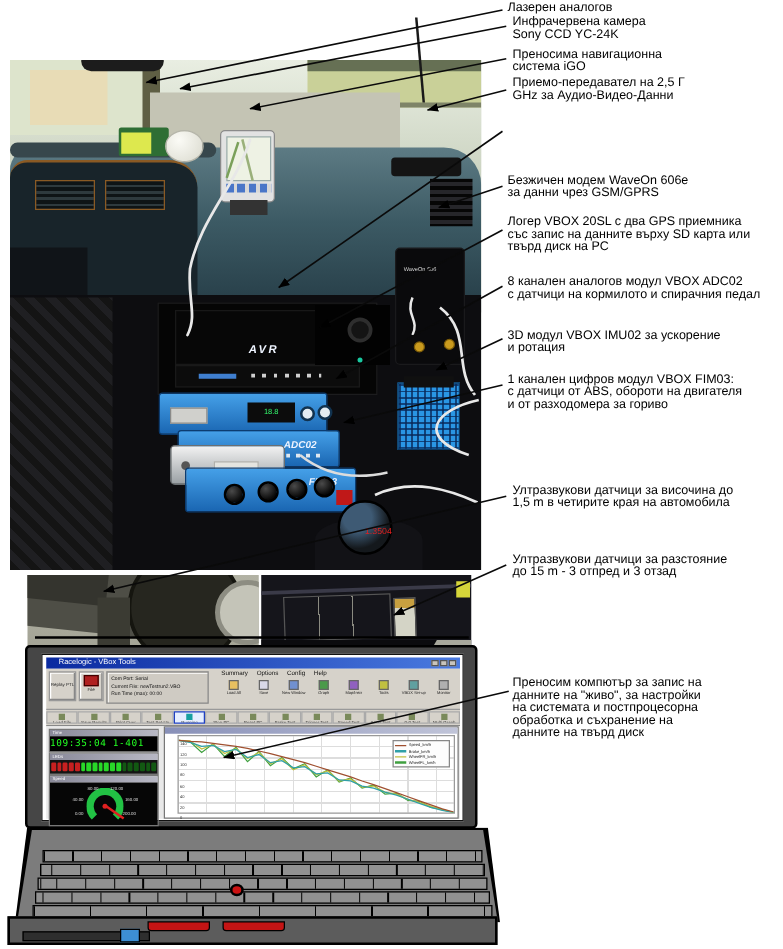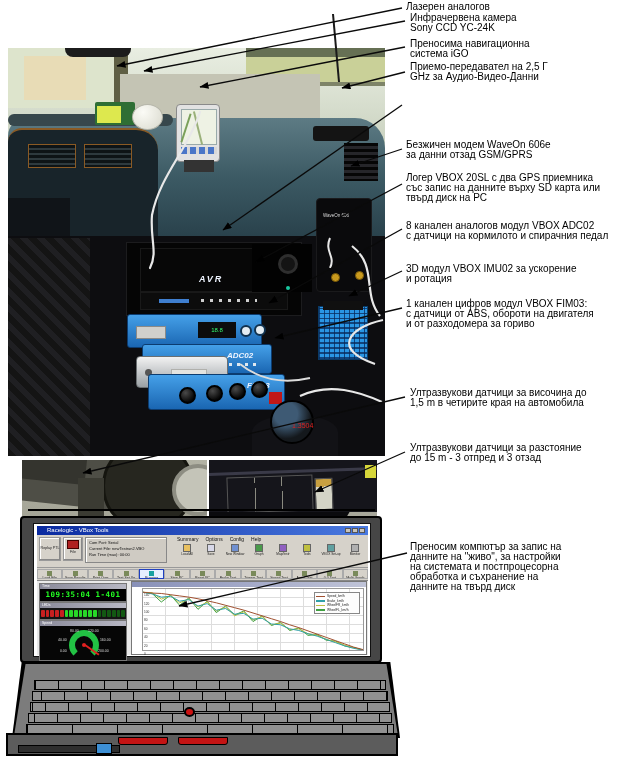--- a/index.html
+++ b/index.html
@@ -36,22 +36,22 @@
   .titlebar{position:absolute;left:3px;top:2px;width:331px;height:9px;
             background:linear-gradient(90deg,#0a2aa0,#4a7ae0);color:#fff;font-size:6px;line-height:9px;padding-left:10px;}
   .chrome{position:absolute;left:3px;top:11px;width:331px;height:33px;background:#d6d2ca;border-bottom:1px solid #999;}
   .tb2{position:absolute;left:3px;top:44px;width:331px;height:13px;background:#d6d2ca;border-bottom:1px solid #888;display:flex;}
   .tb2 .tbtn{flex:1;border:1px solid #aaa;margin:1px 0;font-size:3.5px;line-height:3.5px;text-align:center;color:#222;padding-top:1px;overflow:hidden;}
   .tb2 .tbtn .ticon{width:5px;height:5px;margin:0 auto 1px;background:#7a8a5a;}
   .tb2 .active{border:1px solid #2040c0;background:#e6efff;}
   .work{position:absolute;left:3px;top:57px;width:331px;height:74px;background:#e9e9e9;}
   .panel{position:absolute;left:2px;width:88px;border:1px solid #777;}
   .ptitle{height:5px;background:linear-gradient(90deg,#8a8a9a,#b8b8c4);font-size:3.5px;line-height:5px;color:#fff;padding-left:2px;}
-  .lcdtxt{color:#2f2;background:#000;font-family:"DejaVu Sans Mono",monospace;font-weight:bold;
-          font-size:7.5px;line-height:12px;text-align:center;letter-spacing:.5px;}
+  .lcdtxt{color:#2f2;background:#000;font-family:"DejaVu Sans Mono",monospace;font-weight:normal;
+          font-size:7.5px;line-height:12px;letter-spacing:.5px;}
   .ledrow{background:#141414;display:flex;gap:1px;padding:2px 1px;height:11px;}
   .ledrow i{flex:1;border-radius:1px;}
   .gbody{position:relative;background:#060606;height:34px;}
   .garc{position:absolute;left:29px;top:4px;width:30px;height:30px;border-radius:50%;
         border:6px solid #22c244;border-bottom-color:transparent;transform:rotate(0deg);}
   .gneedle{position:absolute;left:28px;top:18px;width:17px;height:2px;background:#e02020;transform-origin:100% 50%;transform:rotate(-145deg);}
   .gdot{position:absolute;left:42px;top:17px;width:4px;height:4px;border-radius:50%;background:#e02020;}
   .glabel{position:absolute;color:#ddd;font-size:3.5px;line-height:3.5px;}
   .chartp{position:absolute;left:94px;top:0;width:236px;height:74px;border:1px solid #777;background:#fff;}
   .chead{height:5px;background:linear-gradient(90deg,#8890b8,#c0c4d8);font-size:3.5px;line-height:5px;color:#fff;padding-left:2px;}
@@ -434,21 +434,21 @@
   </svg>
 
 <div class="callout" style="left: 406px; top: 2px;">Лазерен аналогов</div>
     <div class="callout" style="left: 410px; top: 13px;">Инфрачервена камера
 Sony CCD YC-24K</div>
     <div class="callout" style="left: 410px; top: 39px;">Преносима навигационна
 система iGO</div>
     <div class="callout" style="left: 410px; top: 62px;">Приемо-передавател на 2,5 Г
 GHz за Аудио-Видео-Данни</div>
     <div class="callout" style="left: 406px; top: 140px;">Безжичен модем WaveOn 606e
-за данни отзад GSM/GPRS</div>
+за данни чрез GSM/GPRS</div>
     <div class="callout" style="left: 406px; top: 173px;">Логер VBOX 20SL  с два GPS приемника
 със запис на данните върху SD карта или
 твърд диск на PC</div>
     <div class="callout" style="left: 406px; top: 221px;">8 канален аналогов модул VBOX ADC02
 с датчици на кормилото и спирачния педал</div>
     <div class="callout" style="left: 406px; top: 264px;">3D модул VBOX IMU02 за ускорение
 и ротация</div>
     <div class="callout" style="left: 406px; top: 299px;">1 канален цифров модул VBOX FIM03:
 с датчици от ABS, обороти на двигателя
 и от разходомера за гориво</div>

